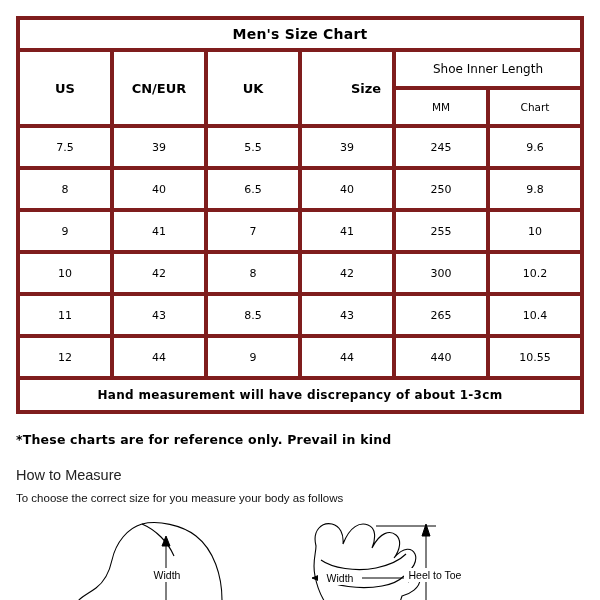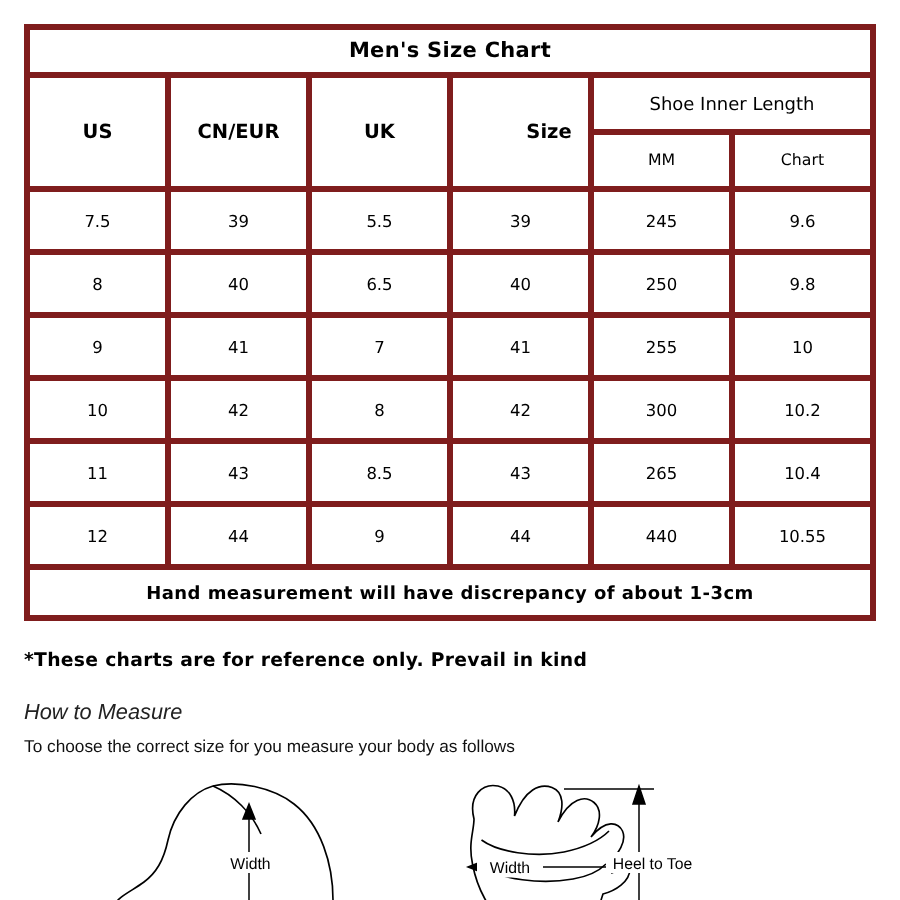--- a/index.html
+++ b/index.html
@@ -76,21 +76,20 @@
     font-weight: bold;
     letter-spacing: 0.2px;
   }
 
   
   .how-title {
     margin-top: 20px;
     font-size: 14.5px;
     font-weight: normal;
     color: #222222;
-    font-style: italic;
   }
   .how-sub {
     margin-top: 9px;
     font-size: 11.5px;
     color: #111111;
   }
 
   .diagram-wrap {
     position: relative;
     width: 568px;

